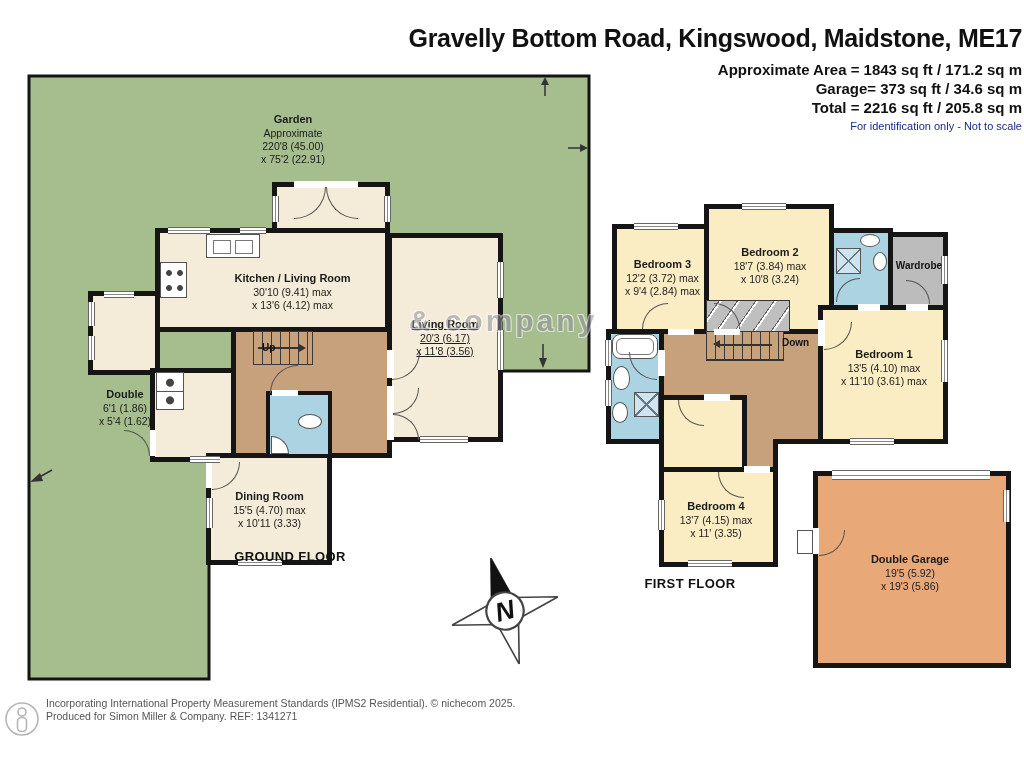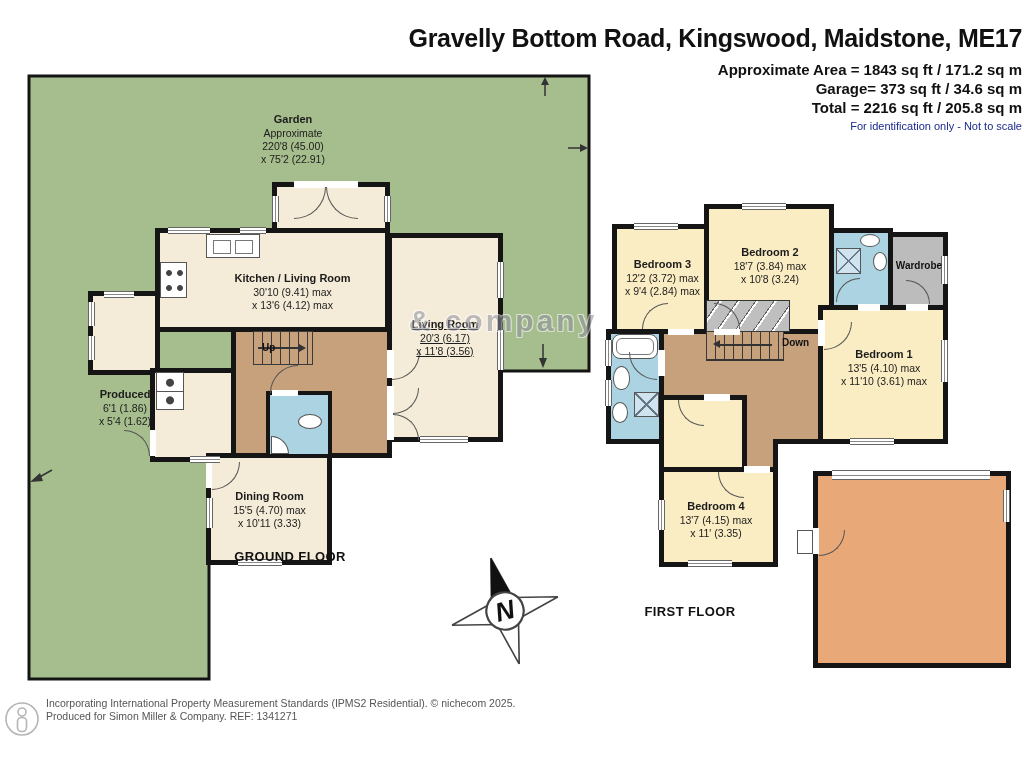--- a/index.html
+++ b/index.html
@@ -221,21 +221,21 @@
     <div class="rname">Kitchen / Living Room</div>
     <div>30'10 (9.41) max</div>
     <div>x 13'6 (4.12) max</div>
   </div>
   <div class="rlabel" style="left:393px;top:318px;width:104px;text-decoration:underline;">
     <div class="rname">Living Room</div>
     <div>20'3 (6.17)</div>
     <div>x 11'8 (3.56)</div>
   </div>
   <div class="rlabel" style="left:70px;top:388px;width:110px;">
-    <div class="rname">Produced</div>
+    <div class="rname">Double</div>
     <div>6'1 (1.86)</div>
     <div>x 5'4 (1.62)</div>
   </div>
   <div class="rlabel" style="left:212px;top:490px;width:115px;">
     <div class="rname">Dining Room</div>
     <div>15'5 (4.70) max</div>
     <div>x 10'11 (3.33)</div>
   </div>
   <div class="rlabel" style="left:610px;top:258px;width:105px;">
     <div class="rname">Bedroom 3</div>
@@ -250,25 +250,30 @@
   <div class="rlabel" style="left:828px;top:348px;width:112px;">
     <div class="rname">Bedroom 1</div>
     <div>13'5 (4.10) max</div>
     <div>x 11'10 (3.61) max</div>
   </div>
   <div class="rlabel" style="left:660px;top:500px;width:112px;">
     <div class="rname">Bedroom 4</div>
     <div>13'7 (4.15) max</div>
     <div>x 11' (3.35)</div>
   </div>
+  <div class="rlabel" style="left:850px;top:553px;width:120px;">
+    <div class="rname">Double Garage</div>
+    <div>19'5 (5.92)</div>
+    <div>x 19'3 (5.86)</div>
+  </div>
   <div class="slabel" style="left:893px;top:260px;width:52px;text-align:center;">Wardrobe</div>
   <div class="slabel" style="left:254px;top:342px;margin-left:8px;">Up</div>
   <div class="slabel" style="left:782px;top:337px;">Down</div>
   <div class="floorlabel" style="left:215px;top:549px;width:150px;">GROUND FLOOR</div>
-  <div class="floorlabel" style="left:620px;top:604px;width:140px;">FIRST FLOOR</div>
+  <div class="floorlabel" style="left:620px;top:576px;width:140px;">FIRST FLOOR</div>
 
   <div id="watermark">
     <div class="wm3">&amp; company</div>
   </div>
 
   <svg id="compass" width="110" height="110" viewBox="0 0 100 100">
     <polygon points="50,0 60,40 100,50 60,60 50,100 40,60 0,50 40,40" fill="#fff" stroke="#444" stroke-width="1.5"></polygon>
     <polygon points="50,0 61,42 39,42" fill="#111"></polygon>
     <circle cx="50" cy="50" r="17" fill="#fff" stroke="#444" stroke-width="2"></circle>
     <text x="50" y="58" text-anchor="middle" font-size="24" font-weight="bold" font-style="italic" fill="#111">N</text>

